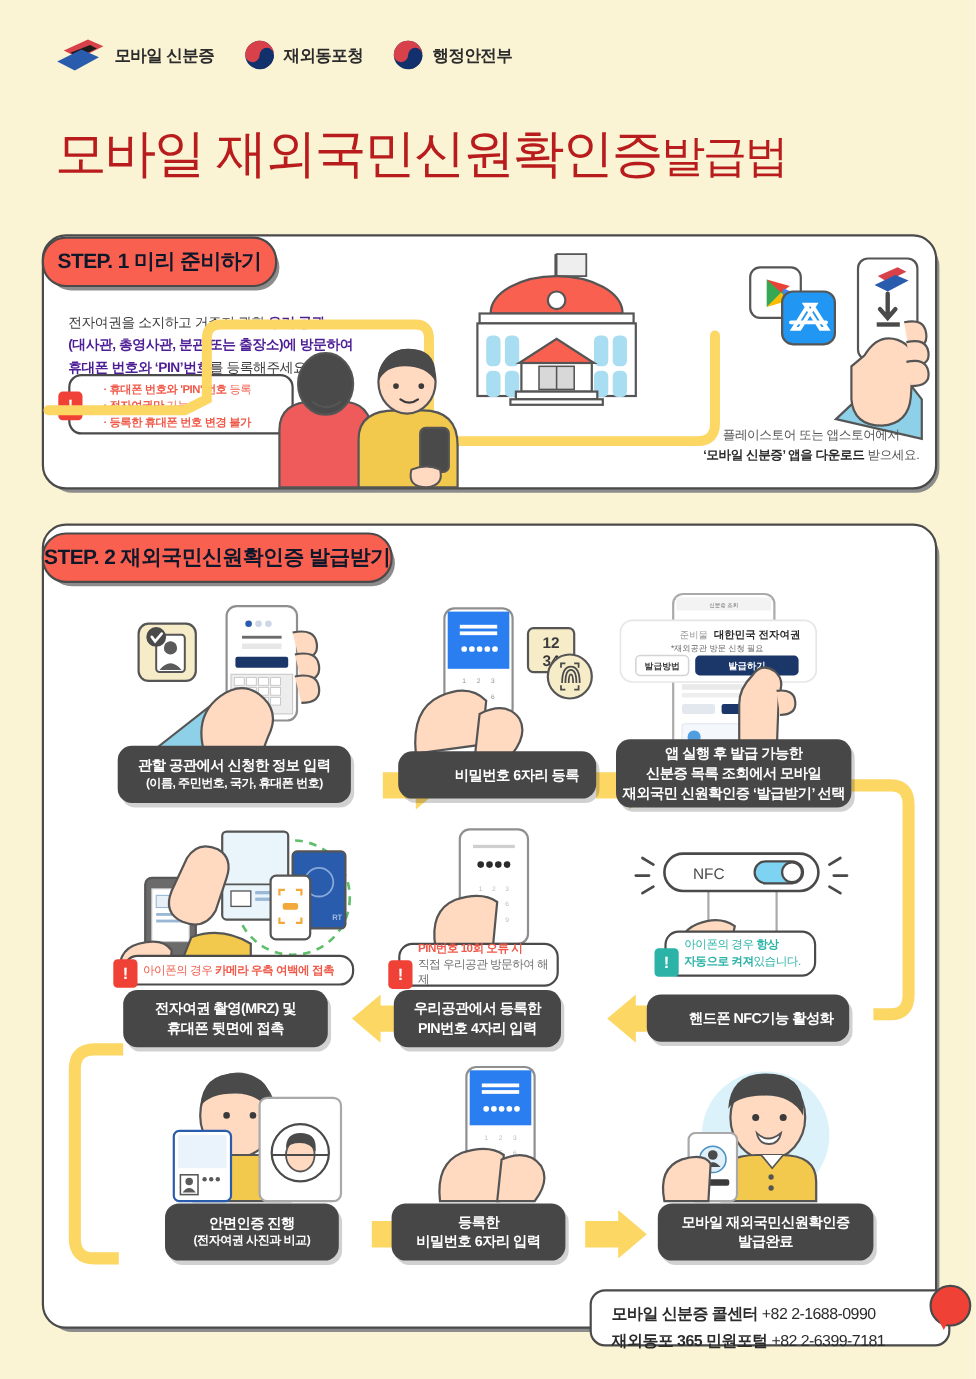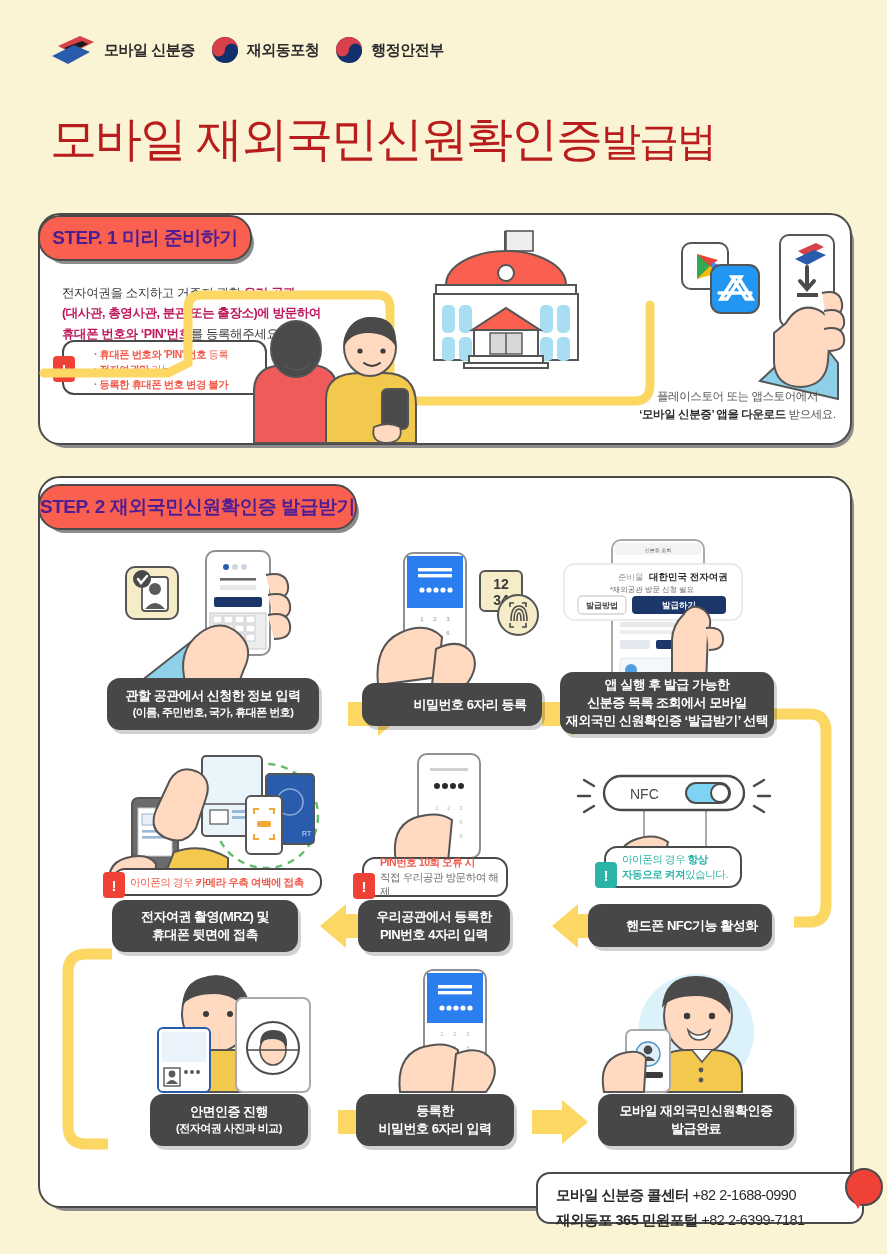--- a/index.html
+++ b/index.html
@@ -6,51 +6,51 @@
   body{
     width:887px;height:1254px;
     background:#faf3d4;
     font-family:"Liberation Sans","DejaVu Sans",sans-serif;
     position:relative;overflow:hidden;
     -webkit-font-smoothing:antialiased;
   }
   .page{position:absolute;inset:0;}
 
   
-  .logobar{position:absolute;left:50px;top:32px;display:flex;align-items:center;gap:16px;}
+  .logobar{position:absolute;left:50px;top:32px;display:flex;align-items:center;gap:27px;}
   .logo-group{display:flex;align-items:center;gap:8px;}
   .logo-label{font-size:15px;font-weight:bold;color:#2b2b2b;letter-spacing:-.5px;}
   .taegeuk{width:28px;height:28px;position:relative;}
 
   
   .title{position:absolute;left:50px;top:108px;font-size:47px;font-weight:normal;
      color:#b91c1c;letter-spacing:-2px;white-space:nowrap;}
   .title .thin{font-size:40px;}
 
   
   .card{position:absolute;background:#fff;border:2.5px solid #4a4a4a;border-radius:22px;}
   .card-shadow{position:absolute;background:#8c8c8c;border-radius:22px;}
   #step1{left:38px;top:213px;width:810px;height:228px;}
   #step1sh{left:44px;top:220px;width:810px;height:228px;}
   #step2{left:38px;top:476px;width:810px;height:728px;}
   #step2sh{left:44px;top:483px;width:810px;height:728px;}
 
   .steptag{position:absolute;background:#f9604f;border:2.5px solid #4a4a4a;
-     border-radius:22px;color:#4c1d95;font-weight:bold;display:flex;align-items:center;
+     border-radius:22px;color:#0f172a;font-weight:bold;display:flex;align-items:center;
      justify-content:center;letter-spacing:-.5px;z-index:6;}
   .steptag-sh{position:absolute;background:#8c8c8c;border-radius:22px;z-index:5;}
   #tag1{left:38px;top:215px;width:210px;height:42px;font-size:19px;}
   #tag1sh{left:44px;top:222px;width:210px;height:42px;}
   #tag2{left:38px;top:484px;width:315px;height:42px;font-size:19px;}
   #tag2sh{left:44px;top:491px;width:315px;height:42px;}
 
   
   .s1text{position:absolute;left:62px;top:283px;width:330px;font-size:12.5px;
      line-height:1.62;color:#3b3b3b;letter-spacing:-.4px;}
-  .s1text b{font-weight:bold;color:#be185d;}
+  .s1text b{font-weight:bold;color:#4c1d95;}
   .warnbox{position:absolute;left:62px;top:340px;width:205px;height:55px;
      background:#fff;border:2px solid #4a4a4a;border-radius:12px;
      padding:6px 8px 6px 30px;box-sizing:border-box;}
   .warnbox .ln{font-size:10.3px;line-height:1.45;color:#f05a4a;font-weight:bold;
      letter-spacing:-.4px;white-space:nowrap;}
   .warnbox .ln .reg{font-weight:normal;}
   .bang{position:absolute;left:-11px;top:14px;width:22px;height:26px;background:#ef4136;
      border-radius:4px;color:#fff;font-weight:bold;font-size:15px;display:flex;
      align-items:center;justify-content:center;}
   .bang.teal{background:#2ab3a6;}

